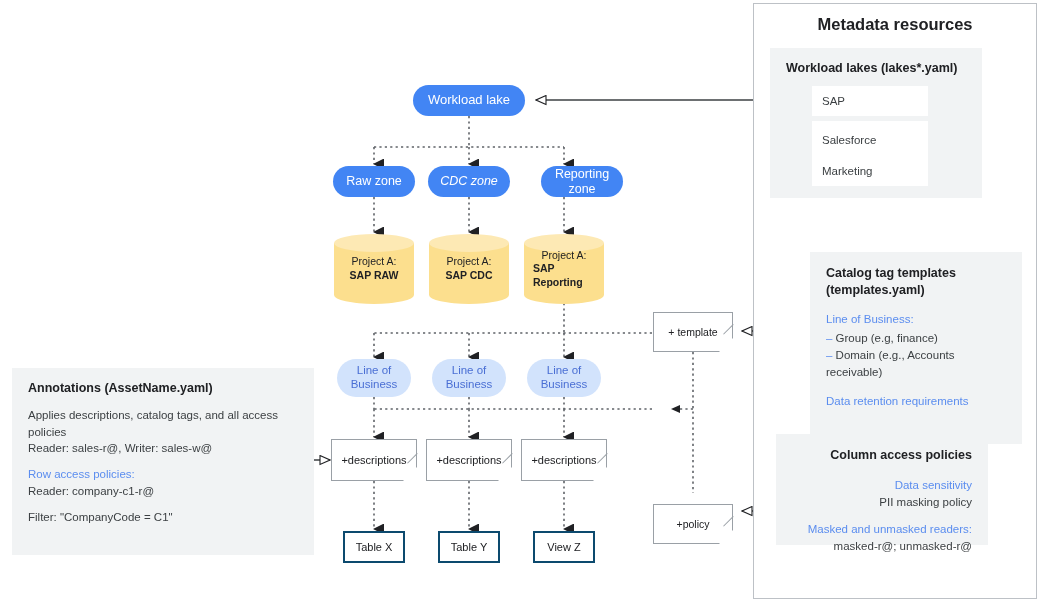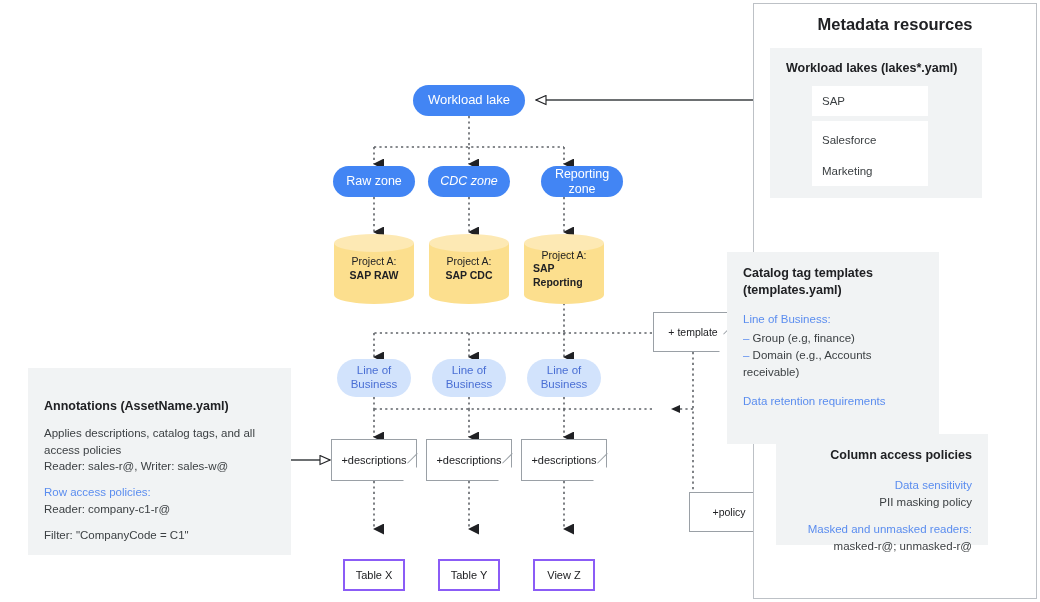--- a/index.html
+++ b/index.html
@@ -33,21 +33,21 @@
 
   
   .note{background:#fff;border:1px solid #9aa0a6;font-size:11px;color:#202124;}
   .note .foldmask{position:absolute;right:-1px;bottom:-1px;width:14px;height:14px;
               background:#ffffff;
               clip-path:polygon(100% 0,100% 100%,0 100%);}
   .note .foldline{position:absolute;right:-1px;bottom:12px;width:14px;height:14px;
               border-top:1px solid #9aa0a6;transform:rotate(-45deg);transform-origin:right top;}
 
   
-  .tbl{background:#fff;border:2px solid #8b5cf6;font-size:11px;color:#202124;margin-top:28px;}
+  .tbl{background:#fff;border:2px solid #0c4a6e;font-size:11px;color:#202124;}
 
   
   .lakebox{background:#fff;font-size:11.5px;color:#3c4043;display:flex;align-items:center;
            justify-content:flex-start;padding-left:10px;}
 
   
   .panel{position:absolute;background:#F1F3F4;box-sizing:border-box;}
   .panel-outline{position:absolute;border:1px solid #bdc1c6;box-sizing:border-box;background:#fff;}
 
   .ptitle{font-weight:700;font-size:12.5px;color:#202124;line-height:1.35;}
@@ -197,27 +197,27 @@
   <div class="node tbl" style="left:533px;top:531px;width:62px;height:32px;">
     <span>View Z</span>
   </div>
 
   <div class="node note" style="left:653px;top:312px;width:80px;height:40px;font-size:10.5px;">
     <span>+ template</span>
     <div class="foldmask"></div>
     <div class="foldline"></div>
   </div>
 
-  <div class="node note" style="left:653px;top:492px;width:80px;height:40px;font-size:10.5px;margin-left:36px;">
+  <div class="node note" style="left:653px;top:504px;width:80px;height:40px;font-size:10.5px;">
     <span>+policy</span>
     <div class="foldmask"></div>
     <div class="foldline"></div>
   </div>
 
-  <div class="panel" style="left:28px;top:368px;width:263px;height:187px;padding:30px 16px;">
+  <div class="panel" style="left:12px;top:368px;width:302px;height:187px;padding:12px 16px;">
     <div class="ptitle">Annotations (AssetName.yaml)</div>
     <div class="ptext" style="margin-top:10px;">Applies descriptions, catalog tags, and all access policies</div>
     <div class="ptext">Reader: sales-r@, Writer: sales-w@</div>
     <div class="pblue" style="margin-top:9px;">Row access policies:</div>
     <div class="ptext">Reader: company-c1-r@</div>
     <div class="ptext" style="margin-top:10px;">Filter: "CompanyCode = C1"</div>
   </div>
 
   <div class="panel-outline" style="left:753px;top:3px;width:284px;height:596px;"></div>
 
@@ -229,21 +229,21 @@
   <div class="lakebox" style="position:absolute;left:812px;top:86px;width:106px;height:30px;">
     <span>SAP</span>
   </div>
   <div class="lakebox" style="position:absolute;left:812px;top:121px;width:106px;height:38px;text-align:center;">
     <span>Salesforce</span>
   </div>
   <div class="lakebox" style="position:absolute;left:812px;top:156px;width:106px;height:30px;">
     <span>Marketing</span>
   </div>
 
-  <div class="panel" style="left:727px;top:252px;width:212px;height:192px;padding:13px 16px;">
+  <div class="panel" style="left:810px;top:252px;width:212px;height:192px;padding:13px 16px;">
     <div class="ptitle">Catalog tag templates</div>
     <div class="ptitle">(templates.yaml)</div>
     <div class="pblue" style="margin-top:12px;">Line of Business:</div>
     <div class="ptext" style="margin-top:3px;">
       <span class="dash">–&nbsp;</span><span>Group (e.g, finance)</span>
     </div>
     <div class="ptext">
       <span class="dash">–&nbsp;</span><span>Domain (e.g., Accounts receivable)</span>
     </div>
     <div class="pblue" style="margin-top:13px;">Data retention requirements</div>

